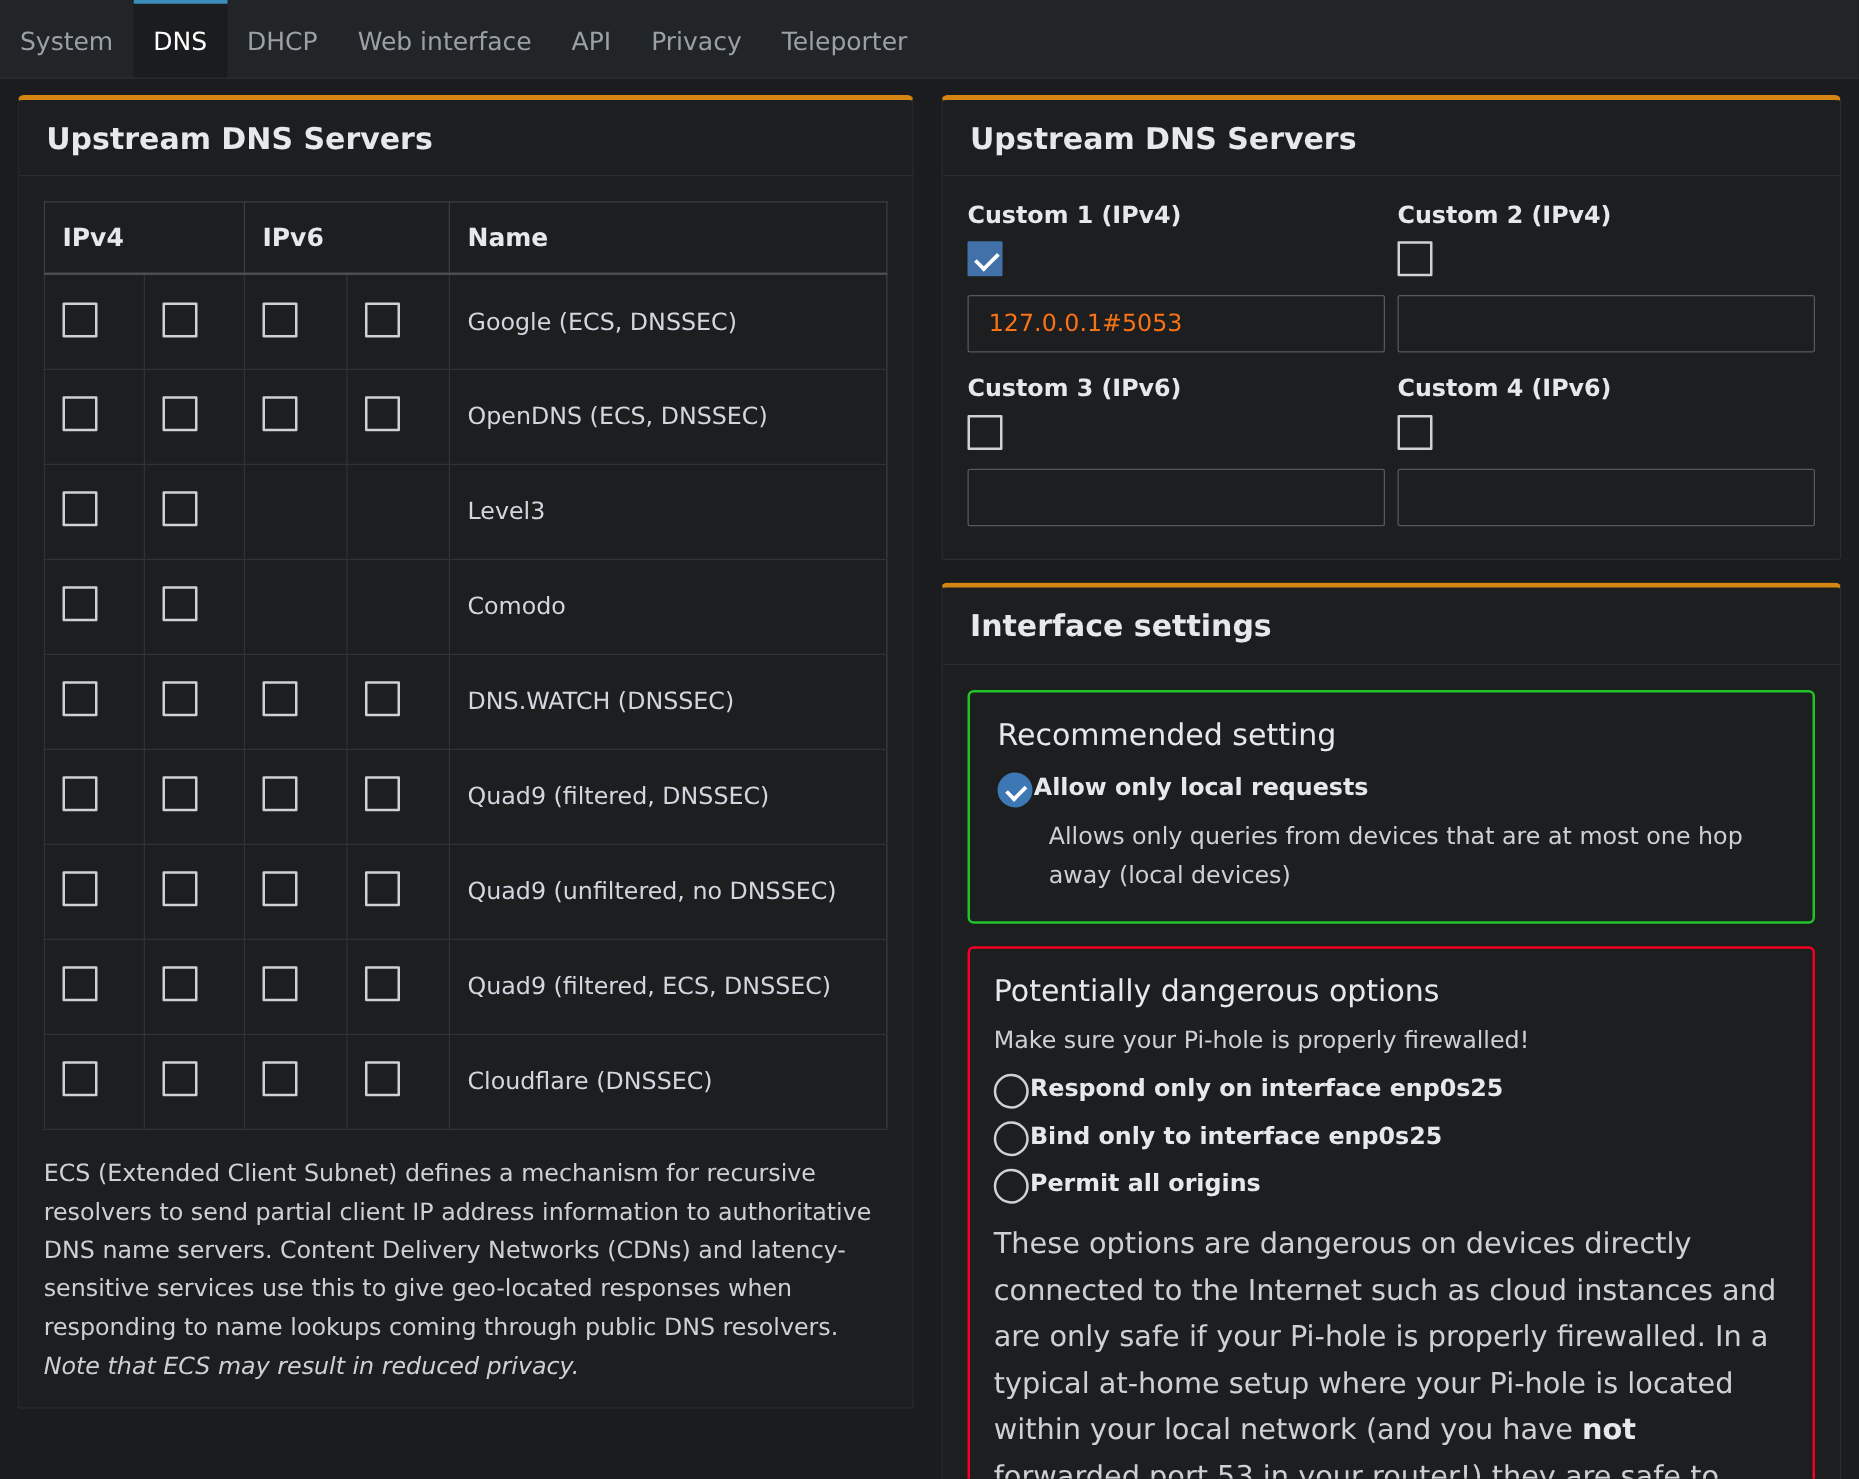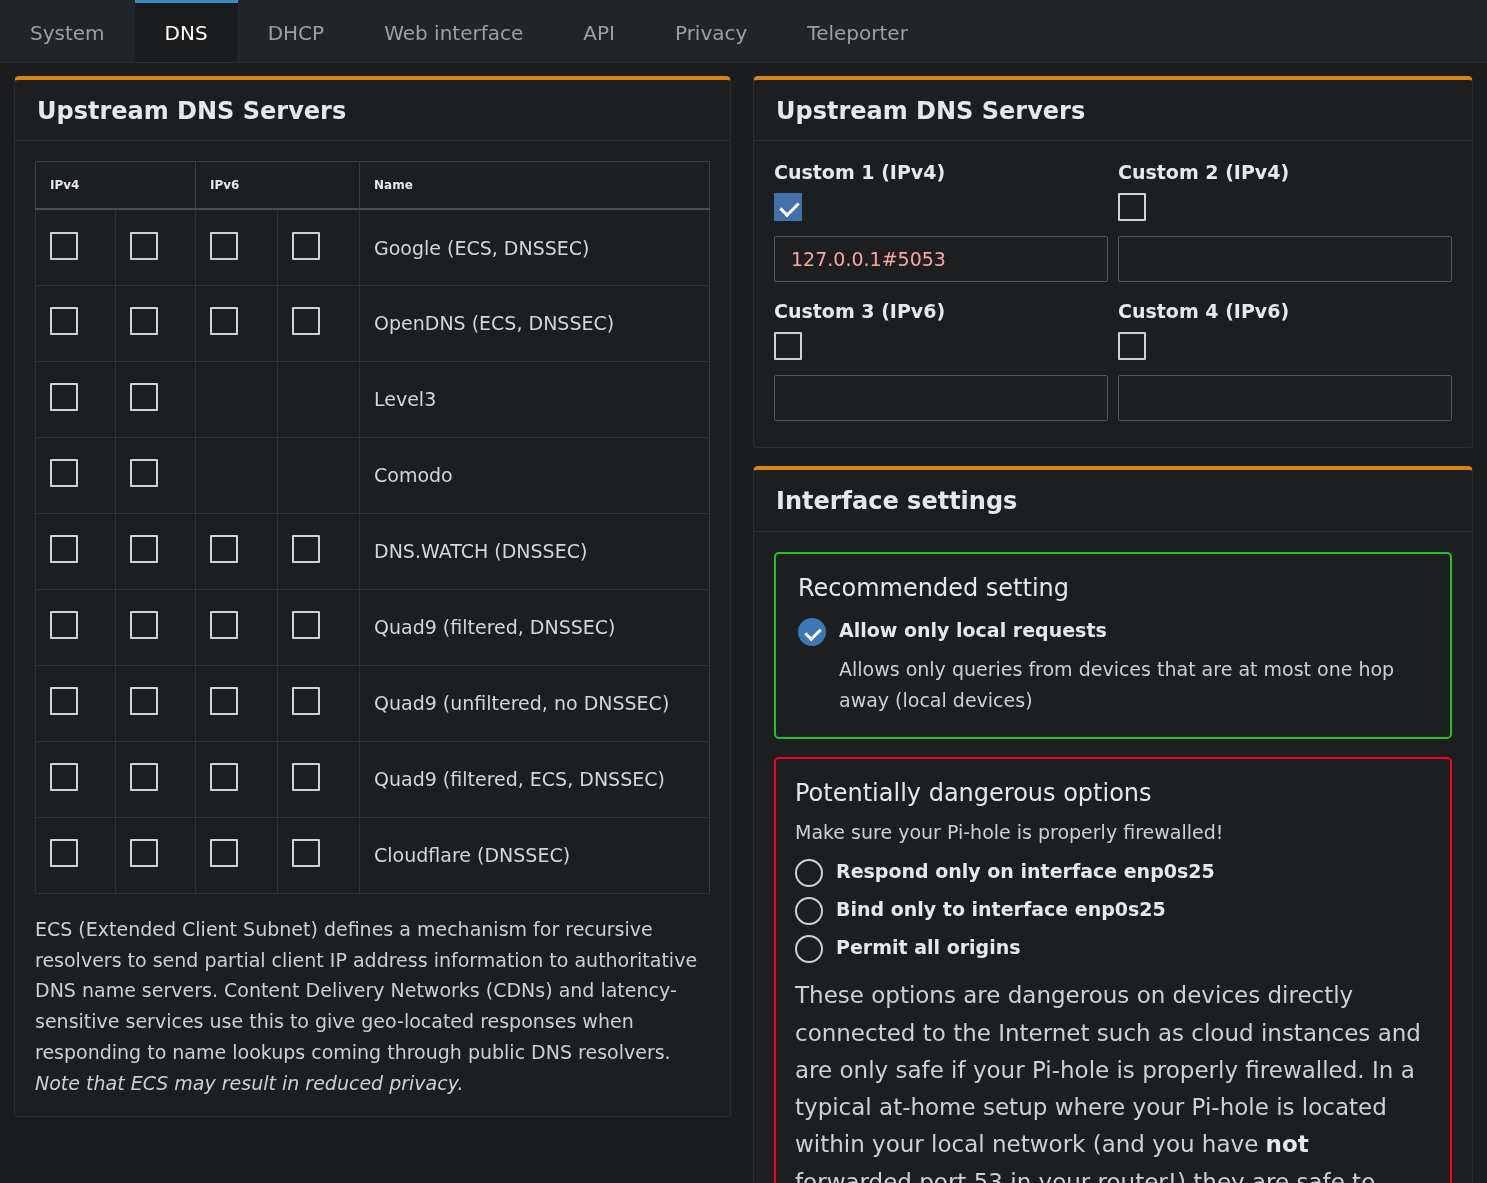--- a/index.html
+++ b/index.html
@@ -18,21 +18,21 @@
     height: 63px;
     background: #222527;
     display: flex;
     align-items: stretch;
     border-bottom: 1px solid #2c2f31;
     position: relative;
   }
   .tab {
     display: flex;
     align-items: center;
-    padding: 0 30px;
+    padding: 0 16px;
     font-size: 20px;
     color: #9aa0a6;
     cursor: pointer;
     border-top: 3px solid transparent;
     background: transparent;
     line-height: 1;
   }
   .tab.active {
     background: #1a1c1e;
     color: #ffffff;
@@ -71,21 +71,21 @@
   .panel-body { padding: 20px 20px 18px 20px; }
 
   
   table.dns-table {
     width: 100%;
     border-collapse: collapse;
     border: 1px solid #3a3e41;
   }
   table.dns-table th {
     text-align: left;
-    font-size: 12px;
+    font-size: 20px;
     font-weight: bold;
     color: #e6e8ea;
     padding: 16px 14px;
     border-right: 1px solid #3a3e41;
     border-bottom: 2px solid #4a4e51;
   }
   table.dns-table th:last-child { border-right: none; }
   table.dns-table td {
     padding: 12px 14px;
     border: 1px solid #2f3335;
@@ -149,21 +149,21 @@
     margin-bottom: 10px;
   }
   .custom-cell { margin-bottom: 8px; }
   .custom-cb { margin-bottom: 11px; }
   .txtin {
     width: 100%;
     height: 46px;
     background: #1c1e20;
     border: 1px solid #55595c;
     border-radius: 2px;
-    color: #fca5a5;
+    color: #f97316;
     font-size: 19px;
     font-family: "DejaVu Sans", "Liberation Sans", sans-serif;
     padding: 0 16px;
     outline: none;
   }
 
   
   .optbox {
     border-radius: 5px;
     padding: 20px 22px 22px 22px;
@@ -179,21 +179,21 @@
     font-weight: 400;
   }
   .optbox-sub {
     font-size: 19px;
     color: #cdd1d6;
     margin-bottom: 14px;
   }
   .radio-row {
     display: flex;
     align-items: flex-start;
-    gap: 13px;
+    gap: 1px;
     margin-bottom: 8px;
     cursor: pointer;
   }
   .radio {
     width: 28px; height: 28px;
     border-radius: 50%;
     border: 2px solid #cfd2d4;
     flex: 0 0 auto;
     margin-top: 2px;
   }

